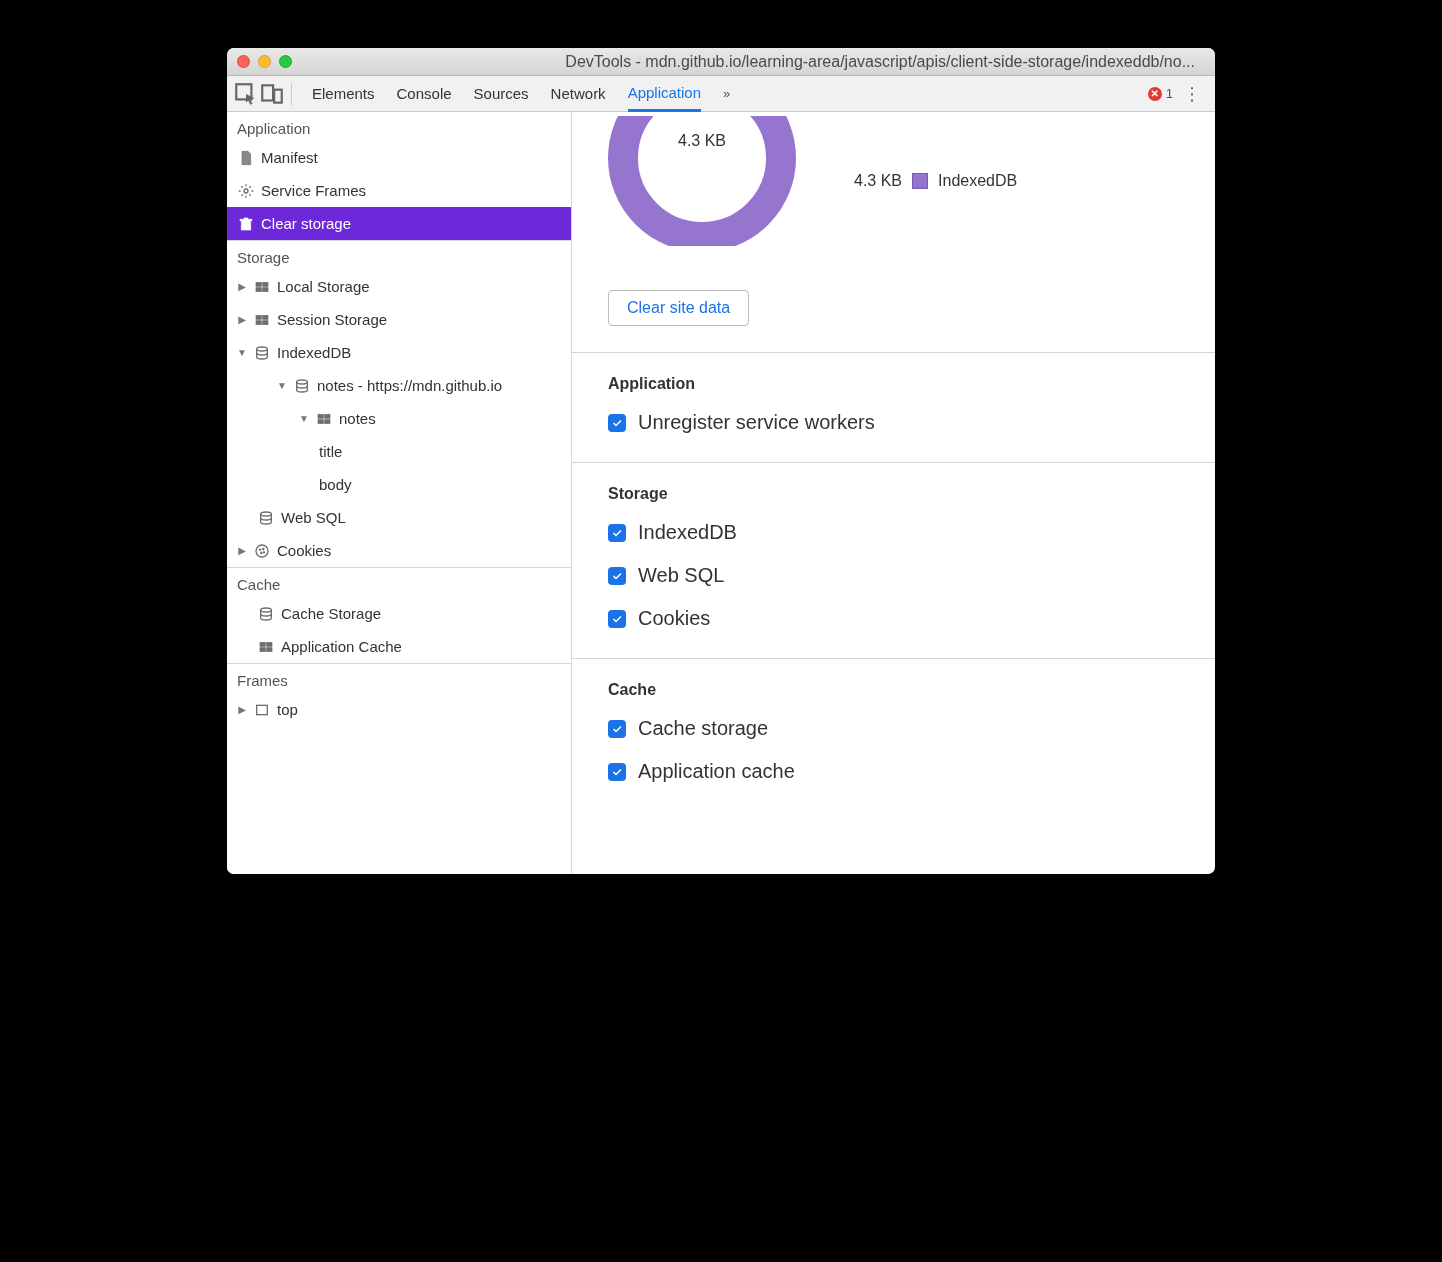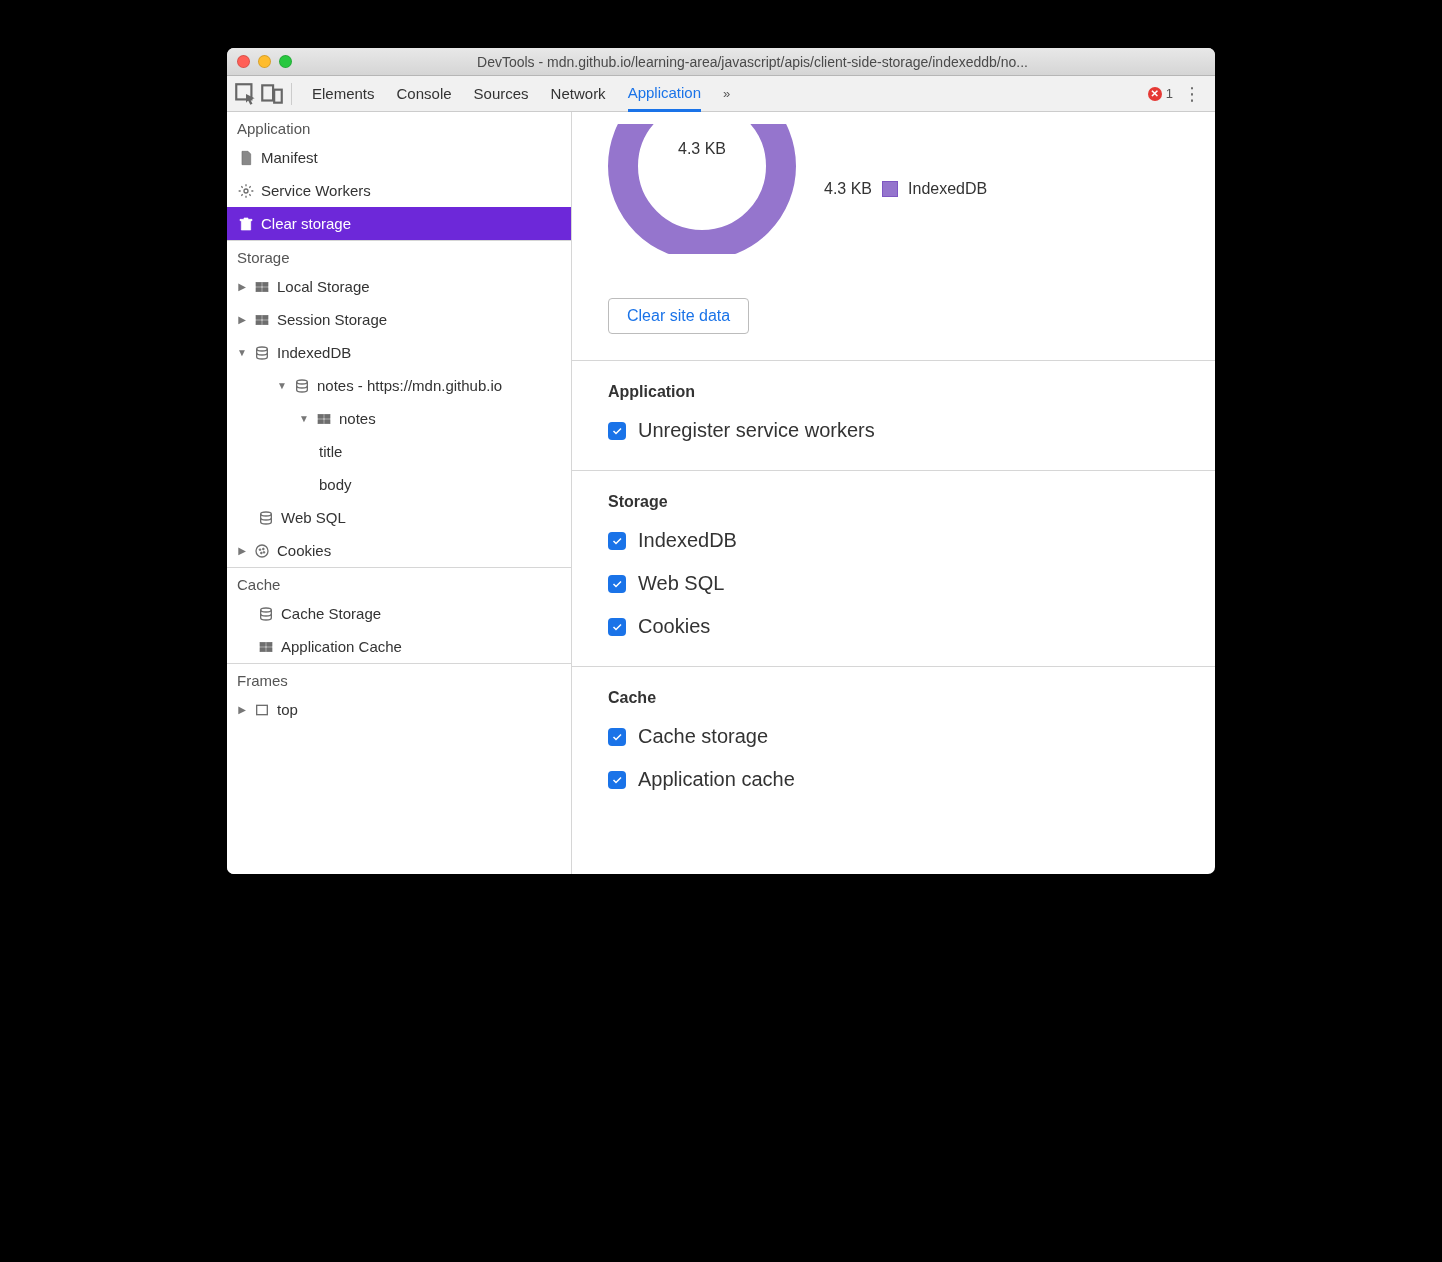--- a/index.html
+++ b/index.html
@@ -25,21 +25,21 @@
   background: linear-gradient(#e8e8e8,#d5d5d5);
   border-bottom: 1px solid #b6b6b6;
   display: flex;
   align-items: center;
   padding: 0 10px;
   gap: 8px;
 }
 .traffic { display:flex; gap:8px; }
 .tl { width:13px; height:13px; border-radius:50%; border:1px solid rgba(0,0,0,.15); }
 .tl.red{background:#ff5f57}.tl.yel{background:#febc2e}.tl.grn{background:#28c840}
-.titlebar .title { flex:1; text-align:center; font-size:14px; color:#4a4a4a; white-space:nowrap; overflow:hidden; text-overflow:ellipsis; padding: 0 10px;}
+.titlebar .title { flex:1; text-align:right; font-size:16px; color:#4a4a4a; white-space:nowrap; overflow:hidden; text-overflow:ellipsis; padding: 0 10px;}
 .toolbar {
   height: 36px;
   background: #f1f1f1;
   border-bottom: 1px solid #ccc;
   display:flex; align-items:center;
   padding: 0 6px;
 }
 .toolbar .icon-btn { width:26px; height:26px; display:inline-flex; align-items:center; justify-content:center; color:#555; }
 .toolbar .sep { width:1px; height:22px; background:#ccc; margin:0 6px; }
 .tabs { display:flex; gap:22px; margin-left:14px; flex:1; }
@@ -53,21 +53,21 @@
 .sidebar { width:345px; border-right:1px solid #d6d6d6; overflow:auto; background:#fff; }
 .section-header { padding:8px 10px 4px 10px; color:#555; font-size:15px; }
 .tree-item { display:flex; align-items:center; height:33px; padding-left:10px; gap:6px; cursor:pointer; }
 .tree-item.selected { background:#6d28d9; color:#fff; }
 .tree-item.selected .ticon svg{fill:#fff;stroke:#fff}
 .indent1{}.indent2{padding-left:30px}.indent3{padding-left:50px}.indent4{padding-left:72px}.indent5{padding-left:92px}
 .arrow{width:10px;display:inline-flex;justify-content:center;color:#777;font-size:10px}
 .ticon{width:18px;height:18px;display:inline-flex;align-items:center;justify-content:center}
 .ticon svg{width:16px;height:16px;fill:#6e6e6e;stroke:#6e6e6e}
 .main { flex:1; overflow:auto; }
-.chart-row { display:flex; align-items:center; gap:28px; padding:12px 0 18px 36px; }
+.chart-row { display:flex; align-items:center; gap:58px; padding:4px 0 18px 36px; }
 .donut-wrap{position:relative;width:188px;height:130px;overflow:hidden}
 .donut{width:188px;height:188px;border-radius:50%;border:30px solid #9575cd;position:absolute;top:-52px}
 .donut-label{position:absolute;top:16px;left:0;right:0;text-align:center;font-size:16px;color:#333}
 .legend{display:flex;align-items:center;gap:10px;font-size:16px;color:#333}
 .legend-swatch{width:16px;height:16px;background:#9575cd;border:1px solid #7e57c2}
 .button-row{padding:26px 0 26px 36px;border-bottom:1px solid #d6d6d6}
 .btn{border:1px solid #bcbcbc;background:#fff;color:#1a73e8;font-size:16px;padding:8px 18px;border-radius:4px;cursor:pointer}
 .section{border-bottom:1px solid #d6d6d6;padding:22px 0 22px 36px}
 .section h3{font-size:16px;font-weight:600;color:#333;margin-bottom:18px}
 .chk-row{display:flex;align-items:center;gap:12px;font-size:20px;color:#333;margin:0 0 20px 0}
@@ -134,21 +134,21 @@
           </span>
         <span>Manifest</span>
       </div>
       <div class="tree-item indent1">
         <span class="ticon">
             <svg viewBox="0 0 24 24">
               <circle cx="12" cy="12" r="3" fill="none" stroke-width="2"></circle>
               <path d="M12 2v3M12 19v3M4 12H1M23 12h-3M5 5l2 2M17 17l2 2M19 5l-2 2M7 17l-2 2" stroke-width="2"></path>
             </svg>
           </span>
-        <span>Service Workers</span>
+        <span>Service Frames</span>
       </div>
       <div class="tree-item indent1 selected">
         <span class="ticon">
             <svg viewBox="0 0 24 24">
               <path d="M5 7h14v14H5zM3 5h18v2H3zM9 3h6v2H9z" fill="#fff"></path>
             </svg>
           </span>
         <span>Clear storage</span>
       </div>
 

